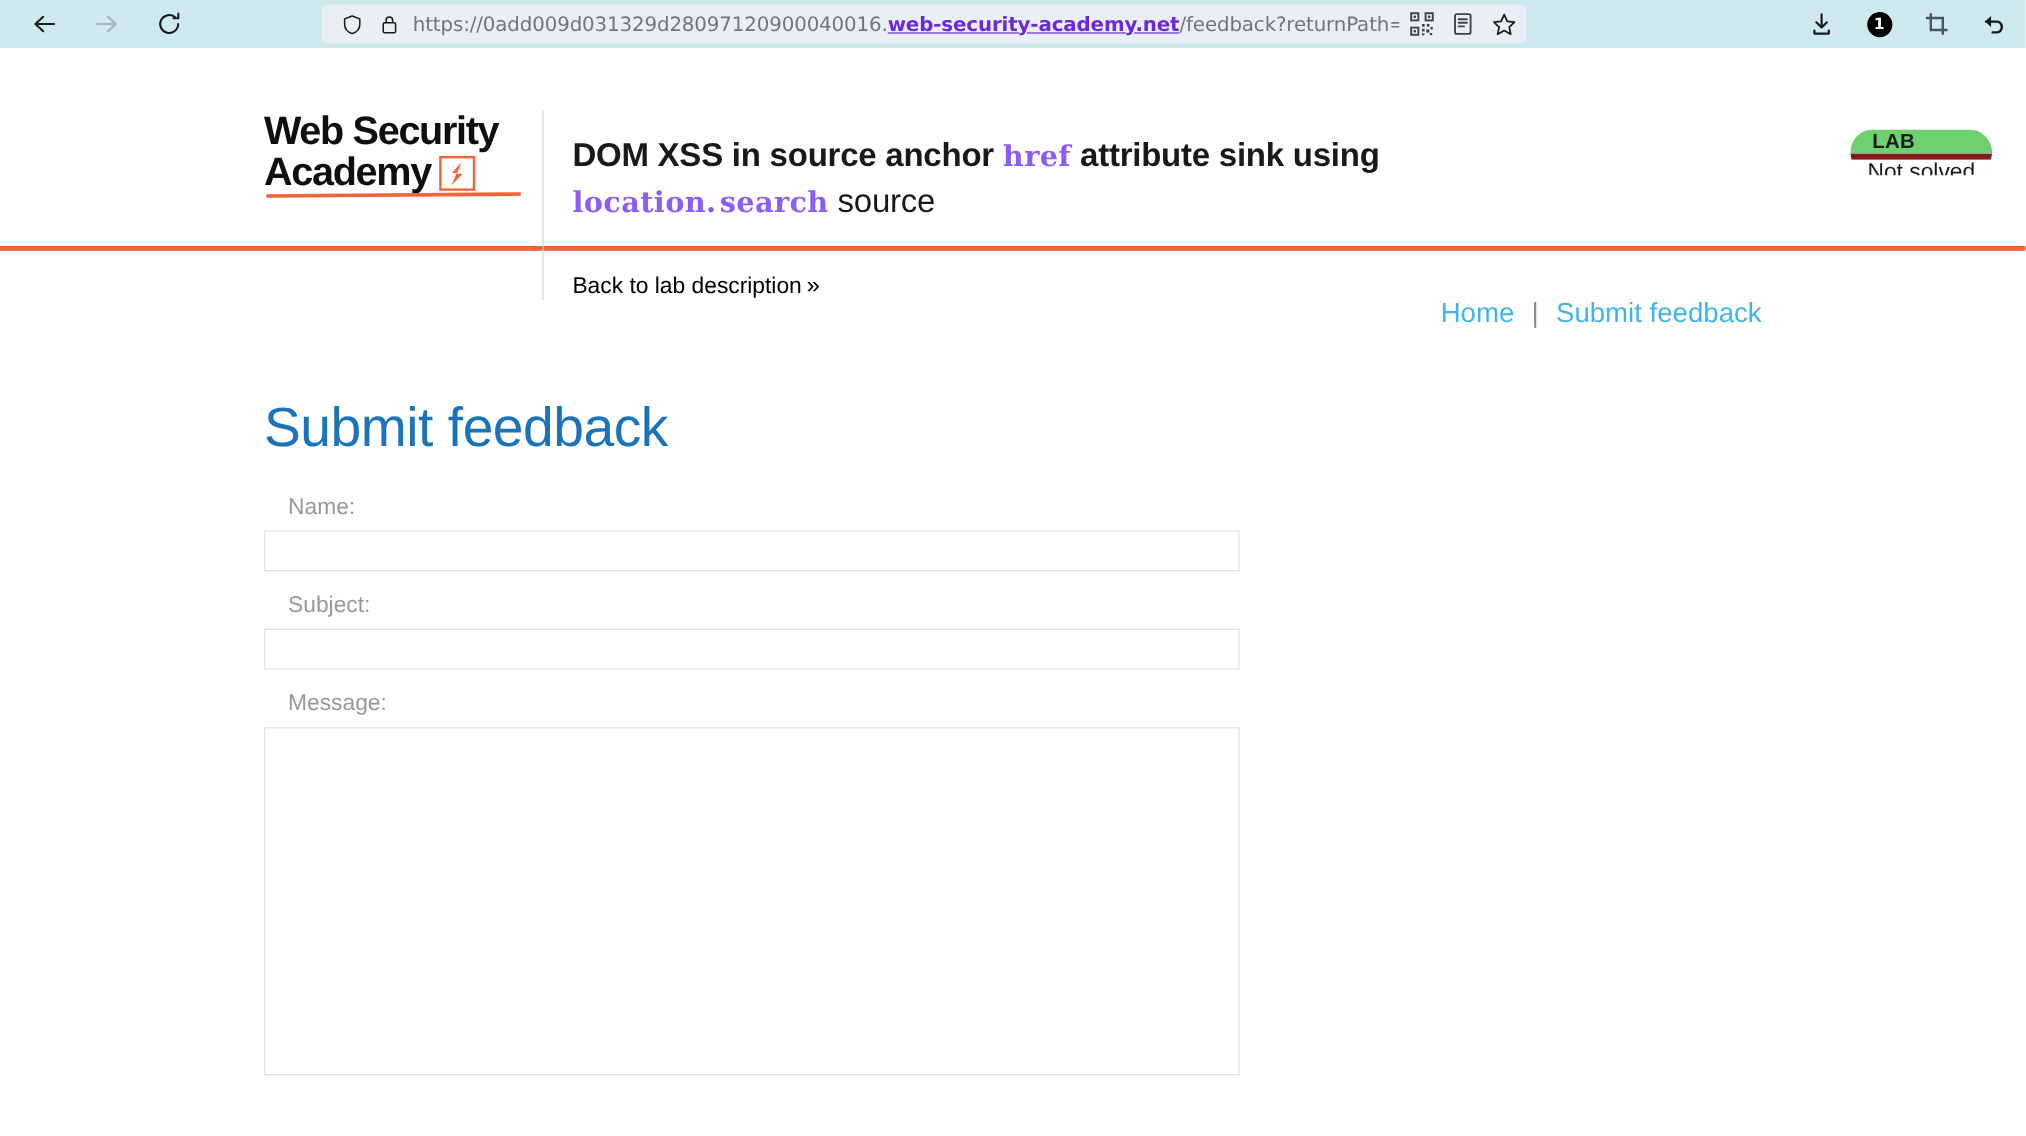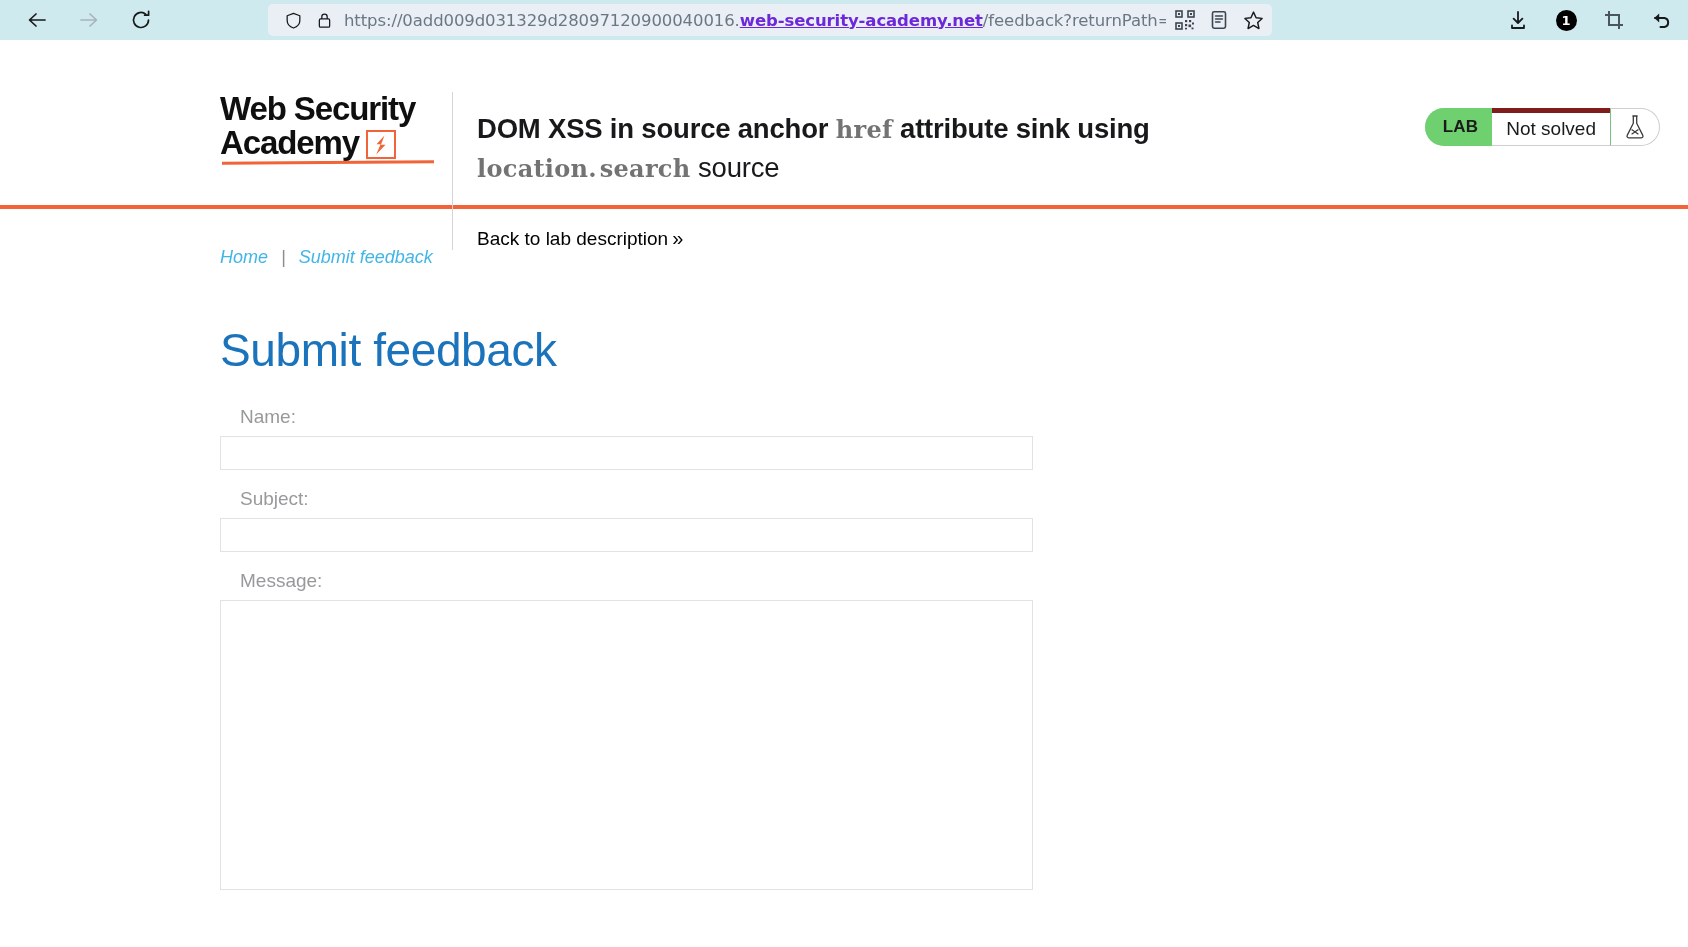--- a/index.html
+++ b/index.html
@@ -154,21 +154,21 @@
     font-size: 27.5px;
     line-height: 38px;
     color: #18191a;
     font-family: "Liberation Sans", sans-serif;
     letter-spacing: -0.2px;
   }
   #lab-title .code {
     font-family: "DejaVu Serif", serif;
     font-size: 24px;
     letter-spacing: 0.3px;
-    color: #737373;
+    color: #8b5cf6;
   }
   #lab-title .bold { font-weight: normal; }
   #back-to-lab {
     margin-top: 20px;
     font-size: 19px;
     color: #000000;
     text-decoration: none;
     display: inline-block;
     cursor: pointer;
   }
@@ -178,20 +178,21 @@
     position: absolute;
     right: 28px;
     top: 68px;
     height: 38px;
     display: flex;
     align-items: stretch;
     border-radius: 19px;
     overflow: hidden;
     background: #fff;
     box-shadow: 0 0 0 1px #d8d8d8 inset;
+    flex-direction: column;
   }
   #lab-status .lab-tag {
     background: #6fd06f;
     color: #1b1b1b;
     font-weight: bold;
     font-size: 17px;
     display: flex; align-items: center;
     padding: 0 14px 0 18px;
     letter-spacing: 0.2px;
   }
@@ -219,23 +220,23 @@
     background: #f26337;
     width: 100%;
   }
 
   
   #site-body {
     position: relative;
     padding: 0 220px;
   }
   #top-links {
+    text-align: right;
     padding-top: 38px;
-    font-size: 18px;
-    font-style: italic;
+    font-size: 23px;
   }
   #top-links a {
     color: #41b6e6;
     text-decoration: none;
     cursor: pointer;
   }
   #top-links .sep { color: #8a8d8f; margin: 0 8px; }
 
   #page-title {
     margin: 56px 0 0 0;

